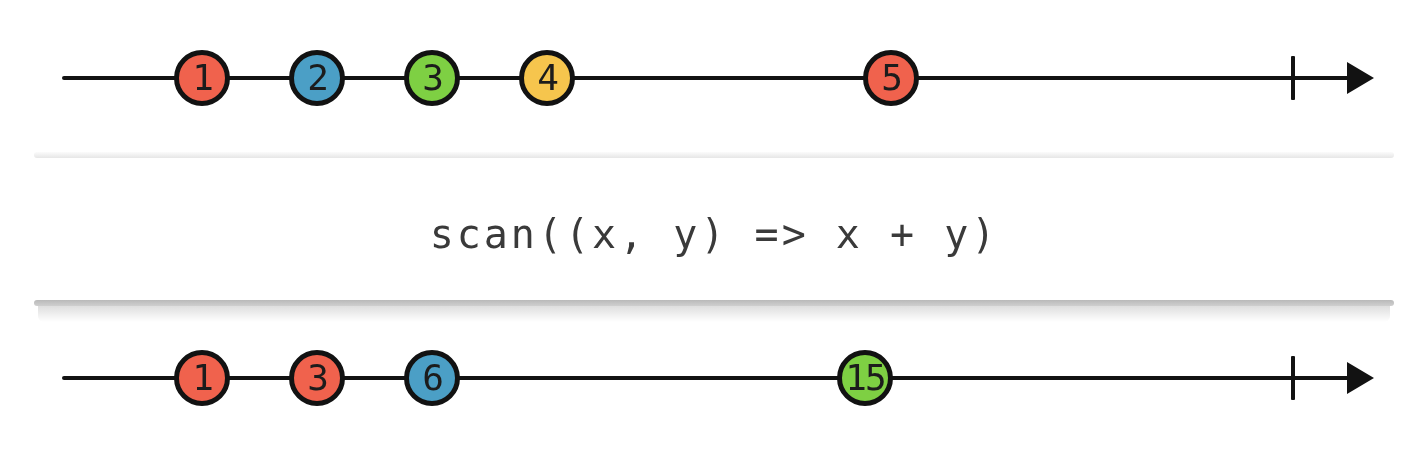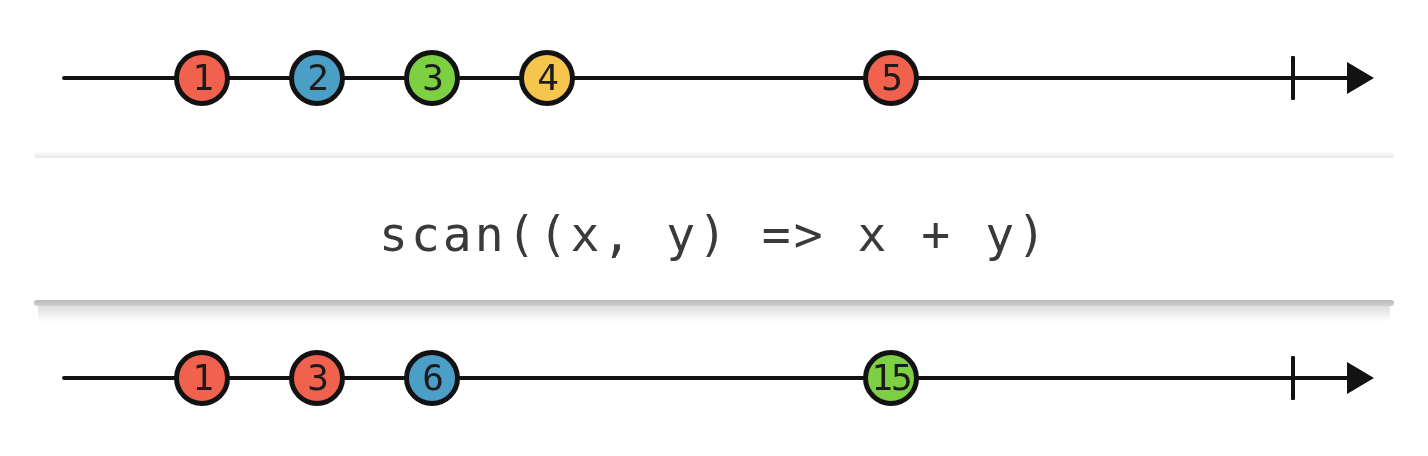--- a/index.html
+++ b/index.html
@@ -58,21 +58,21 @@
   .divider.bottom::after {
     content: ""; position: absolute; left: 4px; right: 4px; top: 6px; height: 16px;
     background: linear-gradient(to bottom, rgba(0,0,0,0.13), rgba(0,0,0,0));
     border-radius: 0 0 6px 6px;
   }
 
   
   .operator {
     position: absolute; top: 201px; left: 0; width: 1428px; height: 66px;
     display: flex; align-items: center; justify-content: center;
-    font-size: 48px; letter-spacing: 3px;
+    font-size: 40px; letter-spacing: 3px;
     color: var(--text, #3a3a3a);
     white-space: pre;
   }
 </style>
 </head>
 <body>
 
 <div class="canvas">
 
   <div class="timeline input">
@@ -92,16 +92,16 @@
 
   <div class="divider bottom"></div>
 
   <div class="timeline output">
     <div class="tl-line"></div>
     <div class="tl-tick" style="left: 1291px;"></div>
     <div class="tl-arrow"></div>
   <div class="marble" style="left: 174px; background: rgb(240, 98, 77);">1</div>
       <div class="marble" style="left: 289px; background: rgb(240, 98, 77);">3</div>
       <div class="marble" style="left: 404px; background: rgb(75, 159, 198);">6</div>
-      <div class="marble" style="left: 863px; background: rgb(126, 208, 67);">15</div>
+      <div class="marble" style="left: 837px; background: rgb(126, 208, 67);">15</div>
     </div>
 
 </div>
 
 </body></html>

